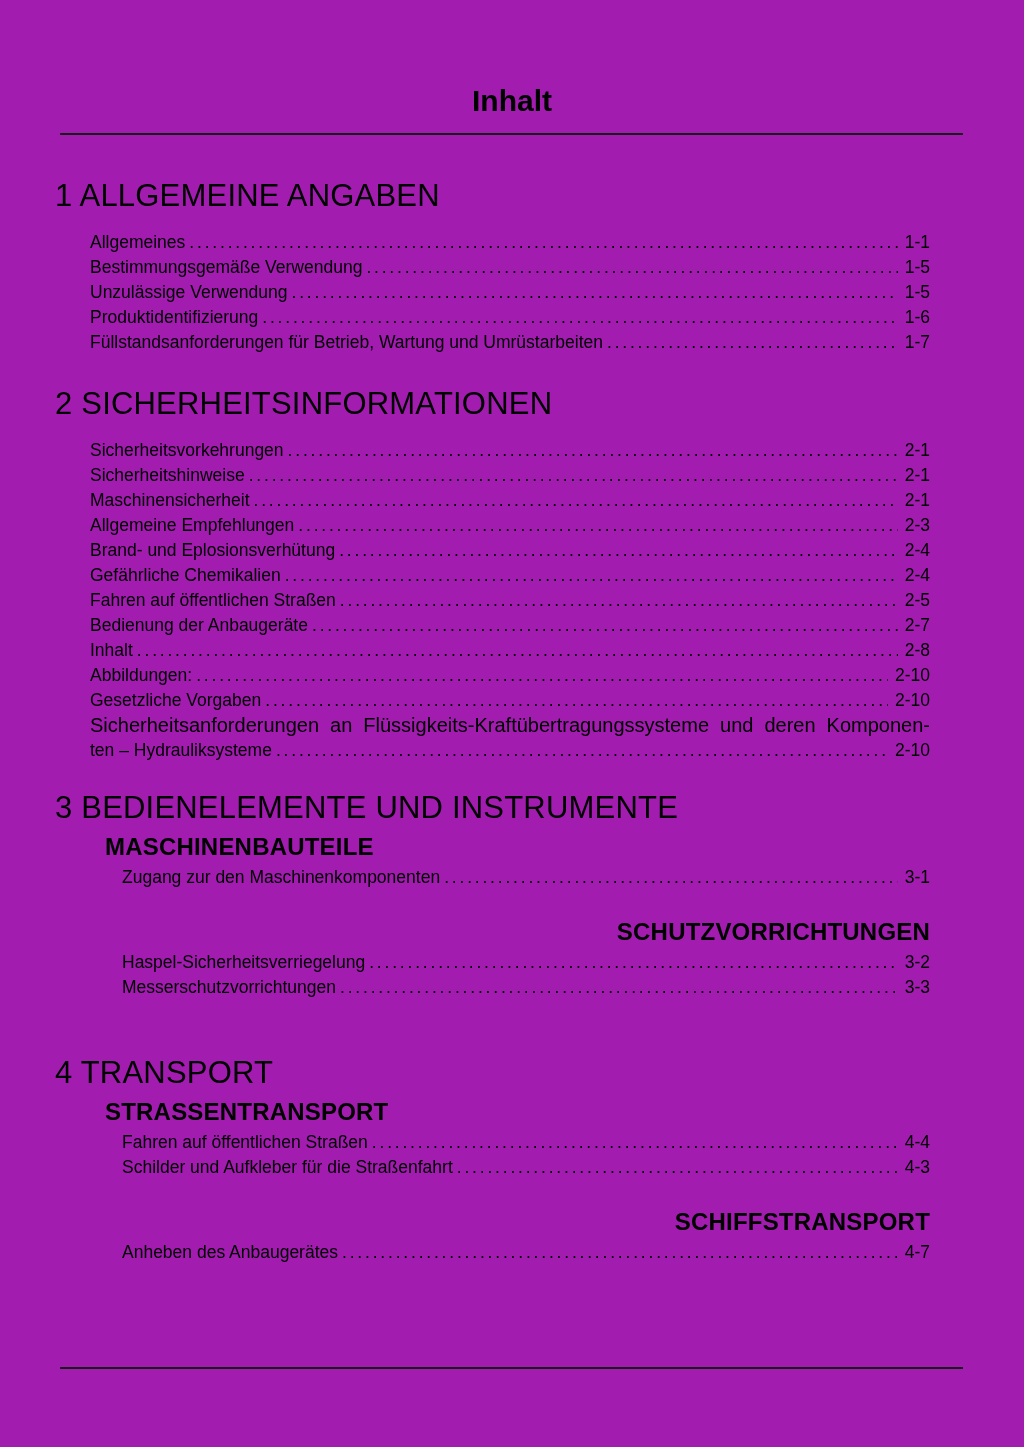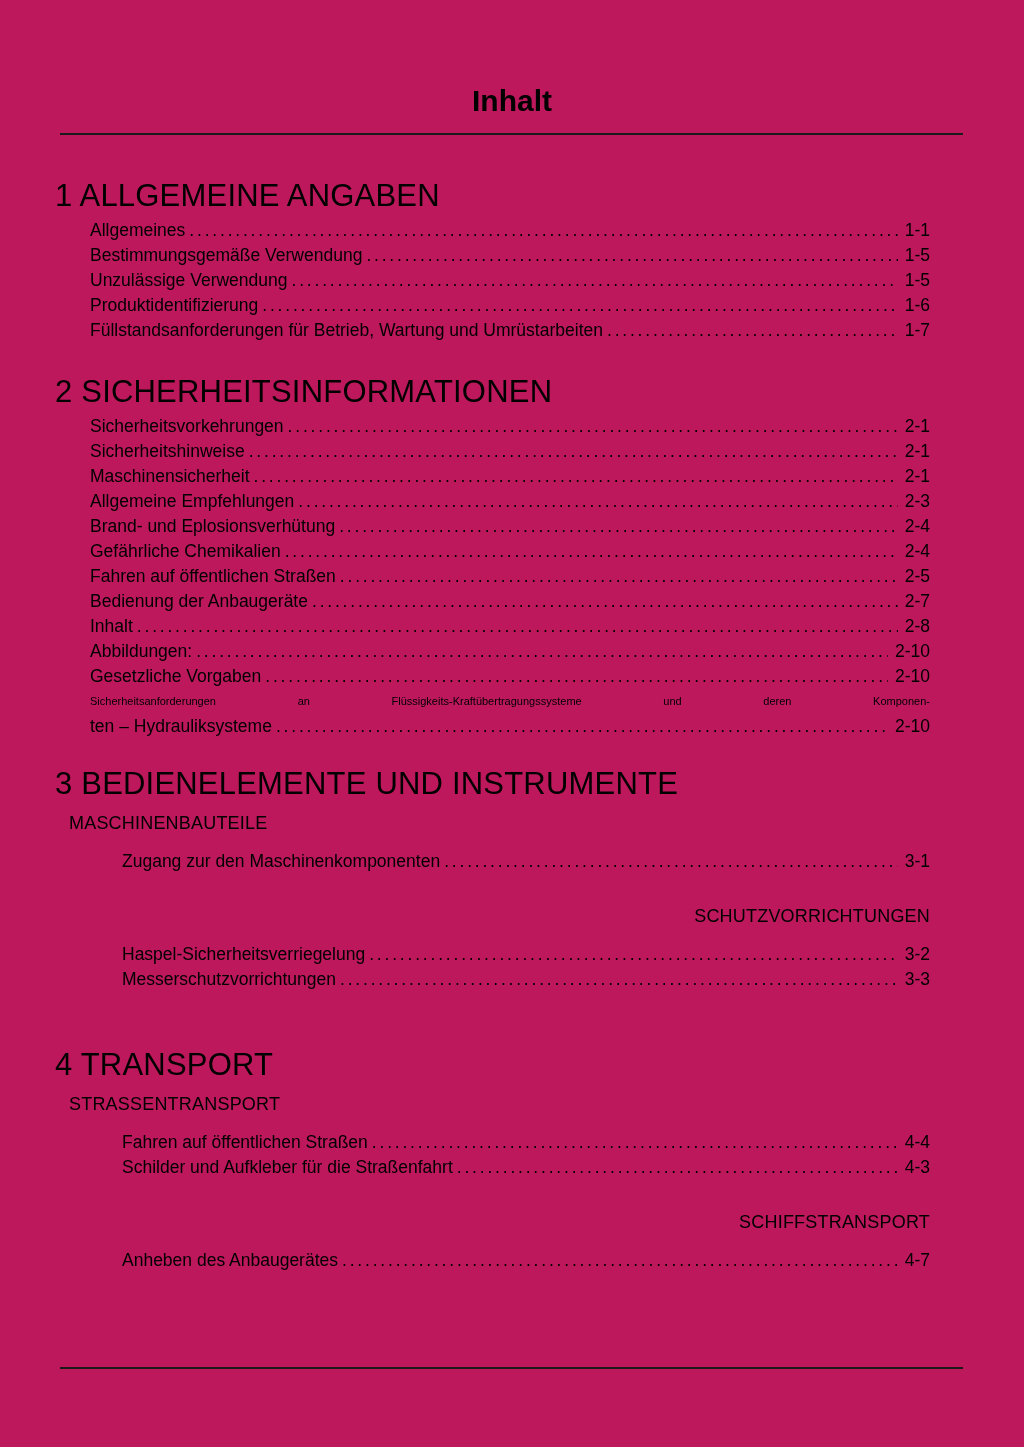--- a/index.html
+++ b/index.html
@@ -4,21 +4,21 @@
 <style>
   * { margin: 0; padding: 0; box-sizing: border-box; }
   html, body { background: #ffffff; }
   body {
     width: 1024px; height: 1447px;
     font-family: "Liberation Sans", sans-serif;
     color: #000;
     position: relative;
     overflow: hidden;
   }
-  .page { position: relative; width: 1024px; height: 1447px; background: #be185d; }
+  .page { position: relative; width: 1024px; height: 1447px; background: #a21caf; }
 
   .doc-title {
     padding-top: 84px;
     text-align: center;
     font-size: 30px;
     font-weight: bold;
     line-height: 34px;
   }
   .title-rule {
     border: none;
@@ -39,31 +39,31 @@
     font-weight: 400;
     line-height: 30px;
     letter-spacing: 0.2px;
   }
   .sec-1 { margin-top: 46px; }
   .sec-2 { margin-top: 34px; }
   .sec-3 { margin-top: 30px; }
   .sec-4 { margin-top: 58px; }
 
   .sub-heading {
-    font-size: 18px;
-    font-weight: 400;
+    font-size: 24px;
+    font-weight: 700;
     line-height: 28px;
-    margin-left: 14px;
+    margin-left: 50px;
     letter-spacing: 0.2px;
   }
   .subsection { margin-top: 10px; }
   .subsection + .subsection { margin-top: 28px; text-align: right; }
 
-  .entries { margin-top: 7px; margin-left: 35px; }
-  .entries.deep { margin-left: 67px; margin-top: 12px; }
+  .entries { margin-top: 19px; margin-left: 35px; }
+  .entries.deep { margin-left: 67px; margin-top: 4px; }
 
   .entry {
     display: flex;
     align-items: baseline;
     font-size: 17.5px;
     line-height: 25px;
   }
   .entry .label { white-space: nowrap; }
   .dots {
     flex: 1 1 auto;
@@ -72,21 +72,21 @@
     margin-left: 4px;
     margin-right: 7px;
   }
   .dots::after {
     content: "........................................................................................................................................................................................................";
     letter-spacing: 2.8px;
   }
   .pagenum { white-space: nowrap; }
 
   .justline {
-    font-size: 11px;
+    font-size: 20px;
     line-height: 25px;
     text-align: justify;
     text-align-last: justify;
   }
 </style>
 </head>
 <body>
 
 <div class="page">
 

